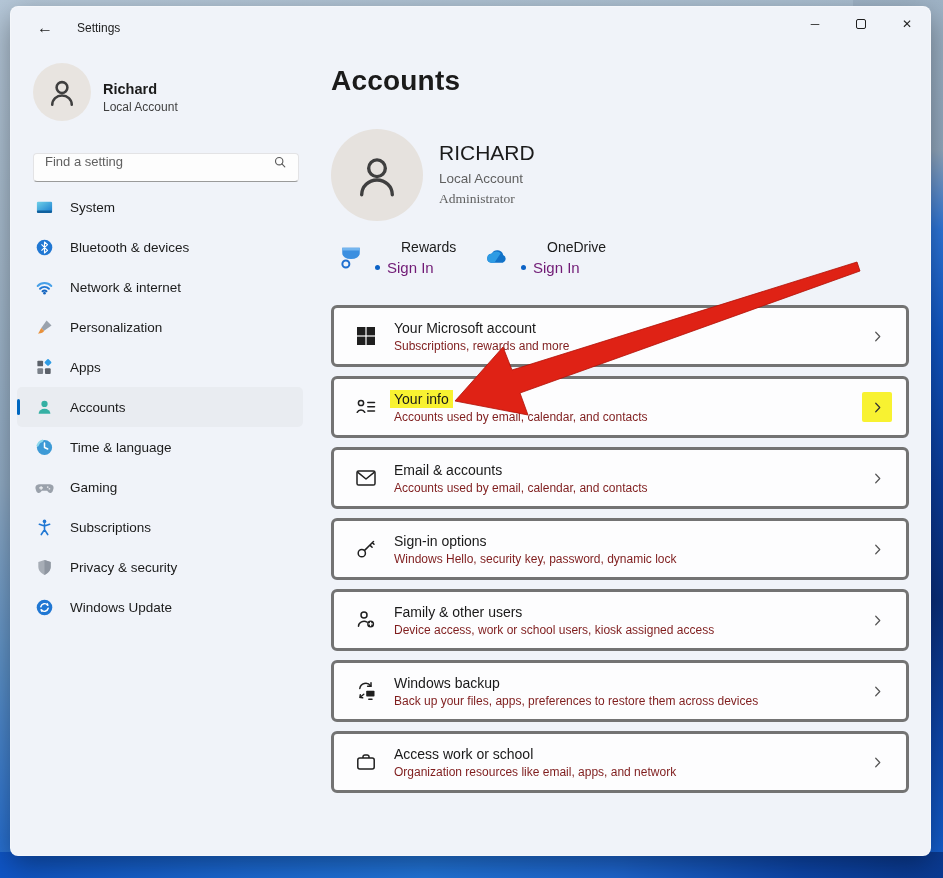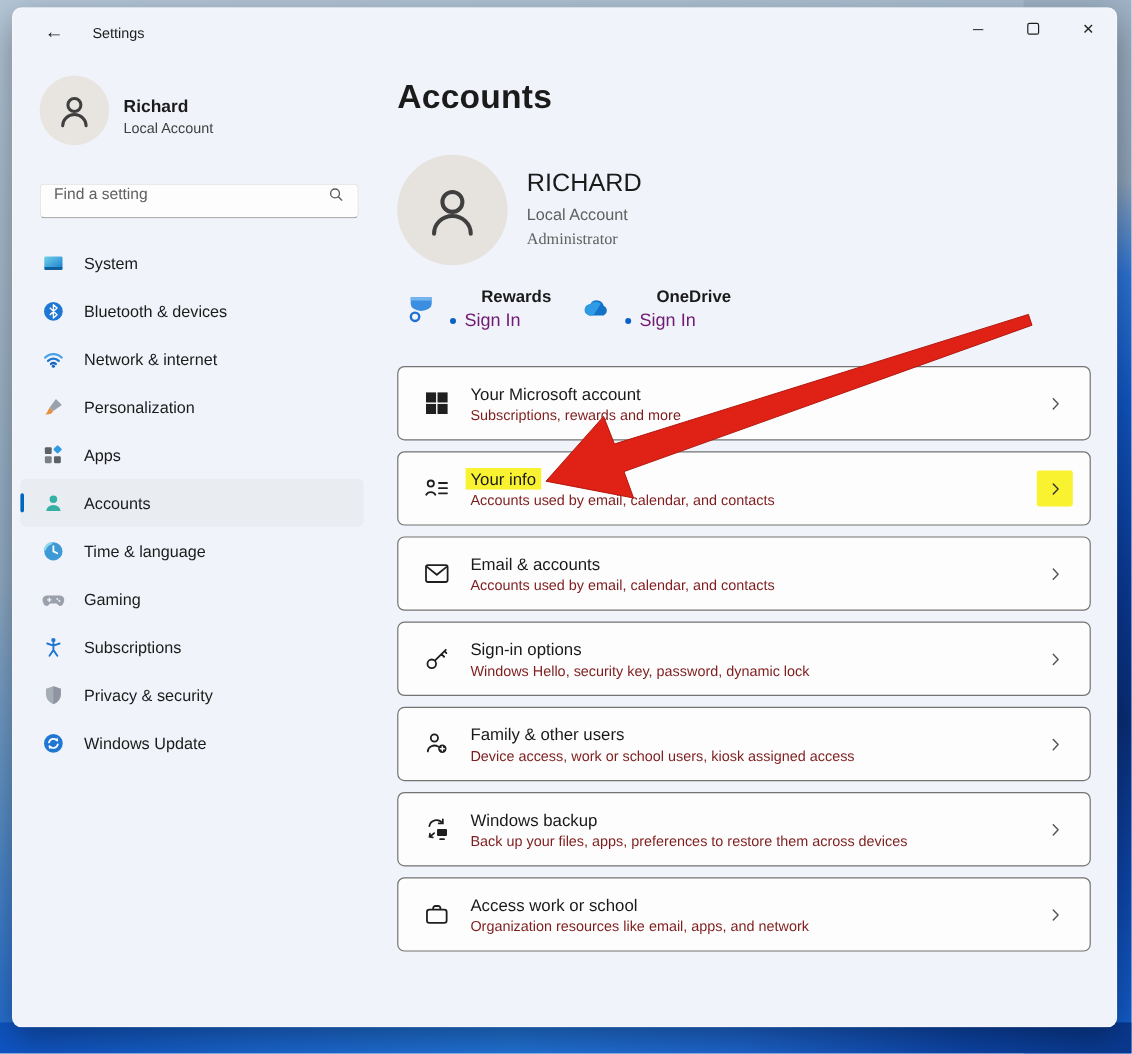--- a/index.html
+++ b/index.html
@@ -33,21 +33,21 @@
   .user-name { position:absolute; left:92px; top:74px; font-size:14.5px; font-weight:bold; }
   .user-type { position:absolute; left:92px; top:93px; font-size:12px; color:#3f3f3f; }
 
   .search-box { position:absolute; left:22px; top:146px; width:266px; height:29px; background:#fdfdfd;
     border:1px solid #e3e3e5; border-bottom:1px solid #9a9a9a; border-radius:4px; display:flex; align-items:flex-start; }
   .search-box input { flex:1; border:none; outline:none; background:transparent; font-size:13px; color:#1b1b1b;
     padding:0 8px 0 11px; font-family:inherit; }
   .search-box input::placeholder { color:#616161; }
   .search-glyph { width:16px; height:16px; margin-right:10px; flex:0 0 auto; }
 
-  .nav { position:absolute; left:6px; top:192px; width:286px; }
+  .nav { position:absolute; left:6px; top:180px; width:286px; }
   .nav-item { position:relative; height:40px; display:flex; align-items:center; border-radius:5px; cursor:pointer; padding-left:18px; }
   .nav-item.selected { background:#e9ecf1; }
   .nav-accent { position:absolute; left:0; top:12px; width:3px; height:16px; border-radius:2px; background:#0067c0; }
   .nav-icon { width:19px; height:19px; margin-right:16px; flex:0 0 auto; display:flex; }
   .nav-icon svg { width:19px; height:19px; }
   .nav-label { font-size:13.5px; color:#1b1b1b; }
 
   
   .main-title { position:absolute; left:320px; top:58px; font-size:28px; font-weight:600; letter-spacing:.2px; }
   .avatar-lg { position:absolute; left:320px; top:122px; width:92px; height:92px; border-radius:50%; background:#e6e2de;
@@ -55,26 +55,26 @@
   .avatar-lg svg { width:54px; height:54px; }
   .profile-name { position:absolute; left:428px; top:134px; font-size:21px; font-weight:400; color:#1b1b1b; }
   .profile-line1 { position:absolute; left:428px; top:164px; font-size:13.5px; color:#5f5f5f; }
   .profile-line2 { position:absolute; left:428px; top:184px; font-size:13.5px; color:#5f5f5f;font-family:Liberation Serif, serif; }
 
   .service { position:absolute; top:232px; display:flex; }
   .service.rewards { left:326px; }
   .service.onedrive { left:472px; }
   .service-icon { width:28px; height:28px; margin-right:10px; margin-top:4px; }
   .service-icon svg { width:28px; height:28px; }
-  .service-name { font-size:14px; font-weight:bold;padding-left:26px; }
+  .service-name { font-size:14px; font-weight:normal;padding-left:26px; }
   .service-status { margin-top:4px; font-size:15px; color:#701a75; display:flex; align-items:center; }
   .dot { width:5px; height:5px; border-radius:50%; background:#0b62c6; margin-right:7px; }
 
   .cards { position:absolute; left:320px; top:298px; width:578px; }
-  .card { position:relative; height:62px; margin-bottom:9px; background:#fdfdfe; border:1px solid #737373;
+  .card { position:relative; height:62px; margin-bottom:9px; background:#fdfdfe; border:3px solid #737373;
     border-radius:6px; display:flex; align-items:center; cursor:pointer; }
   .card-icon { width:24px; height:24px; margin-left:20px; flex:0 0 auto; display:flex; }
   .card-icon svg { width:24px; height:24px; }
   .card-text { margin-left:16px; }
   .card-title { font-size:14px; color:#191919; }
   .card-sub { font-size:12px; color:#7f1d1d; margin-top:3px; }
   .chev { position:absolute; right:14px; top:50%; transform:translateY(-50%); width:30px; height:30px;
     display:flex; align-items:center; justify-content:center; }
   .chev svg { width:17px; height:17px; }
   .hl-text { background:#f8f231; padding:1px 4px; margin-left:-4px;margin-top:16px; }

